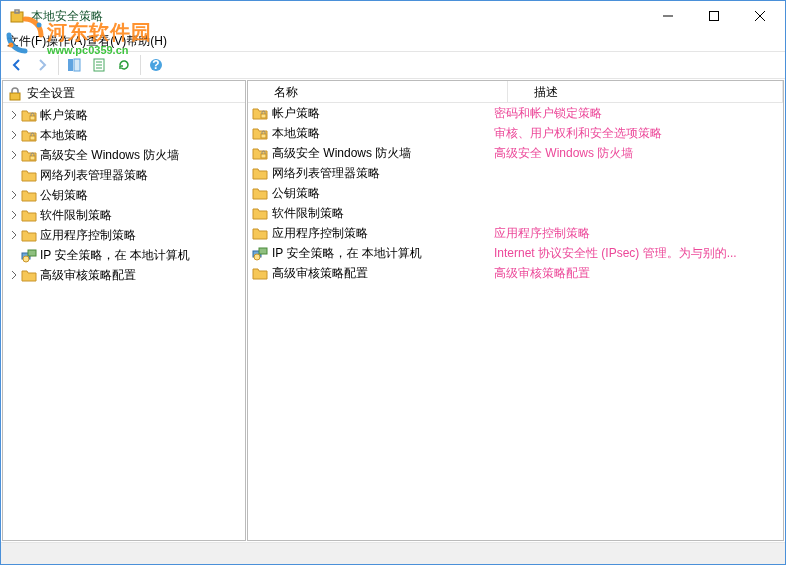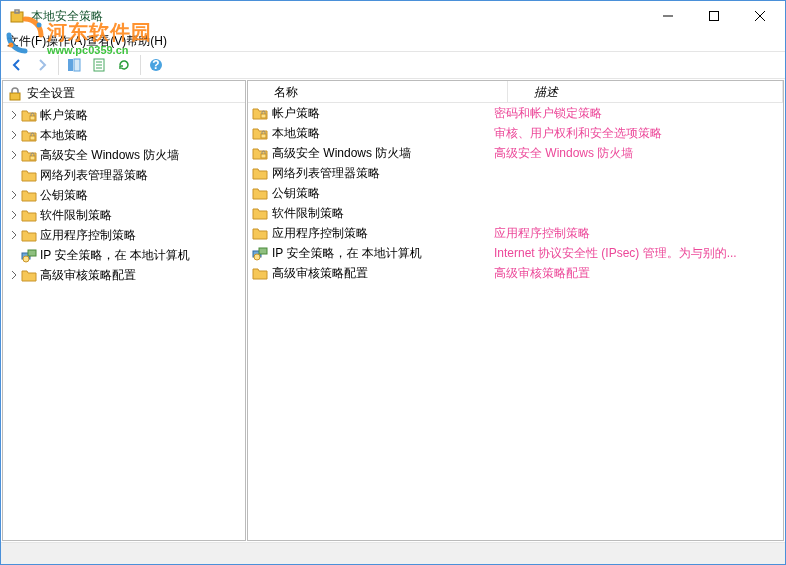--- a/index.html
+++ b/index.html
@@ -21,21 +21,21 @@
 .tree-header .hicon { width: 16px; height: 16px; margin-right: 4px; }
 .tree-body { padding: 2px 0; }
 .tree-item { display: flex; align-items: center; height: 20px; padding-left: 4px; white-space: nowrap; }
 .tree-item .twisty { width: 14px; height: 14px; display: flex; align-items: center; justify-content: center; color: #666; }
 .tree-item .ticon { width: 16px; height: 16px; margin: 0 3px 0 0; flex-shrink: 0; }
 .tree-item .tlabel { color: #000; }
 .list-panel { flex: 1; border: 1px solid #bbb; margin: 1px 1px 1px 0; background: #fff; }
 .list-header { height: 22px; display: flex; border-bottom: 1px solid #e5e5e5; }
 .list-header .col { padding: 3px 6px; border-right: 1px solid #e5e5e5; color: #000; margin-left: 20px; }
 .col-name { width: 240px; }
-.col-desc { flex: 1; font-style: italic; }
+.col-desc { flex: 1; }
 .list-body { }
 .list-row { display: flex; height: 20px; align-items: center; }
 .list-row .cname { width: 240px; display: flex; align-items: center; padding-left: 4px; }
 .list-row .cdesc { flex: 1; padding-left: 6px; color: #ec4899; white-space: nowrap; overflow: hidden; }
 .list-row .licon { width: 16px; height: 16px; margin-right: 4px; flex-shrink: 0; }
 .statusbar { height: 22px; border-top: 1px solid #e5e5e5; background: #f0f0f0; }
 .watermark { position: absolute; top: 18px; left: 6px; pointer-events: none; opacity: 0.92; }
 .watermark .wzh { color: #ff8a1f; font-size: 20px; font-weight: bold; letter-spacing: 1px; }
 .watermark .wurl { color: #2fbf2f; font-size: 11px; font-weight: bold; margin-top: -2px; }
 .watermark .wlogo { position: absolute; left: -2px; top: -4px; }

